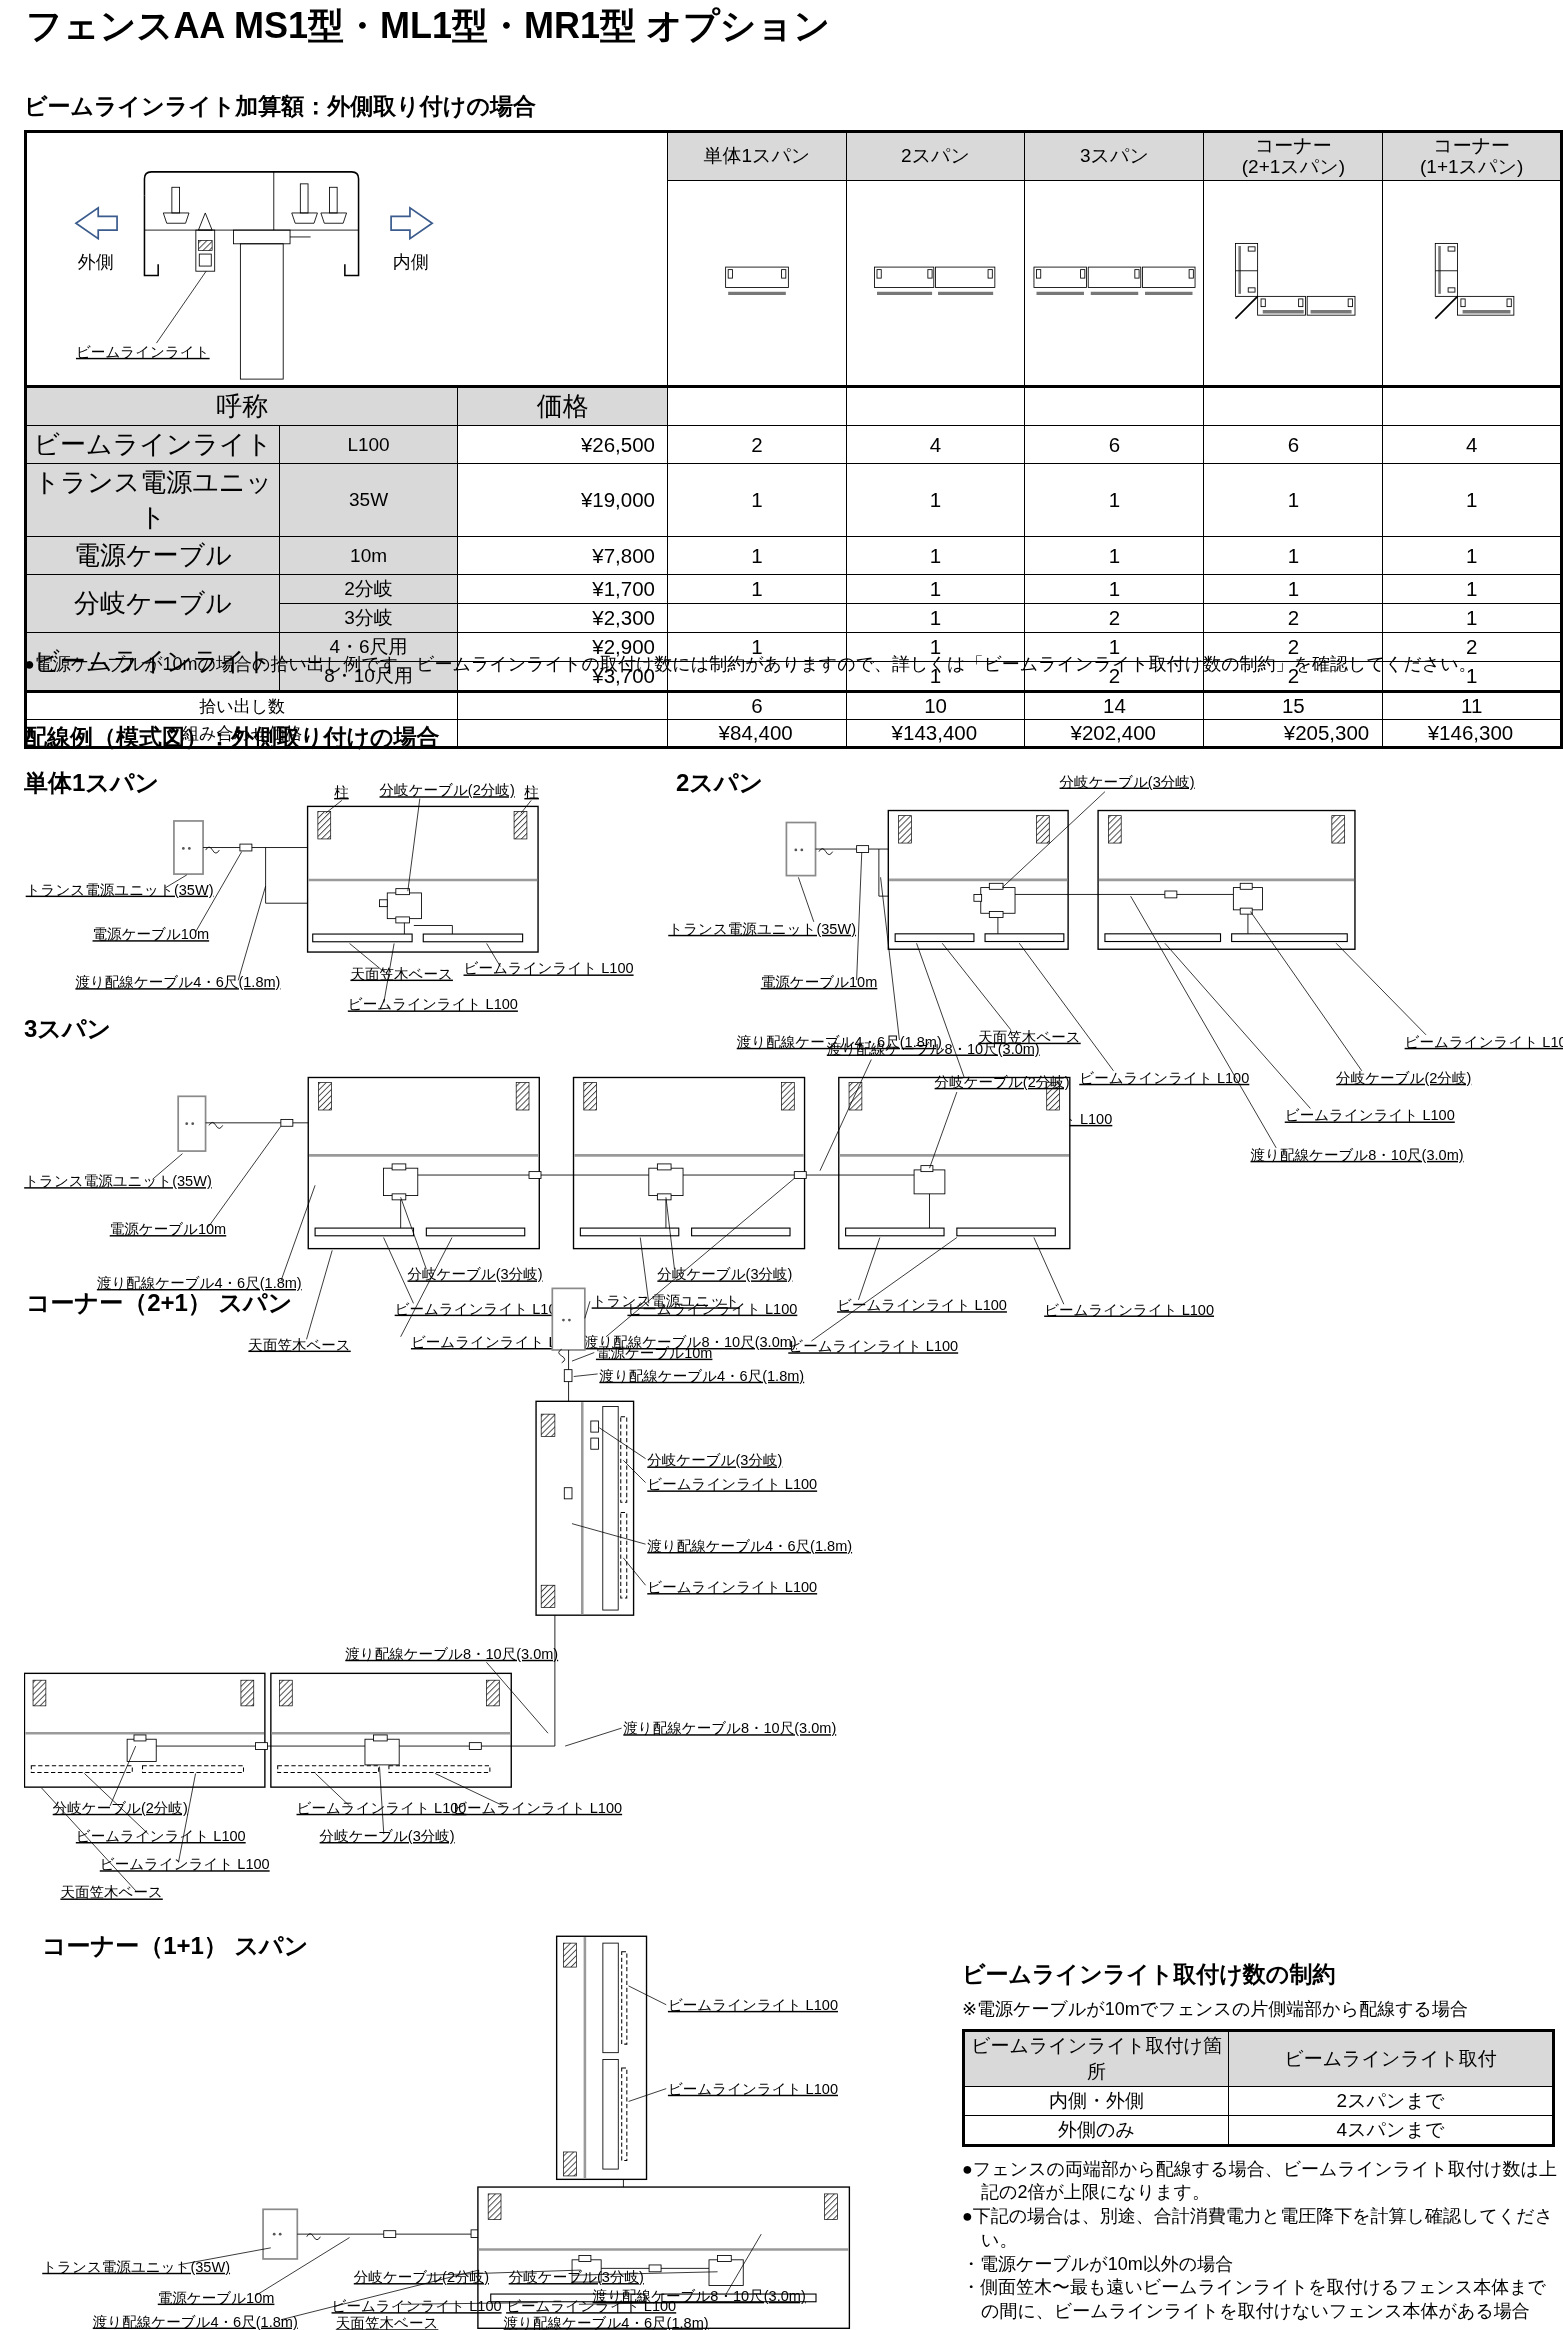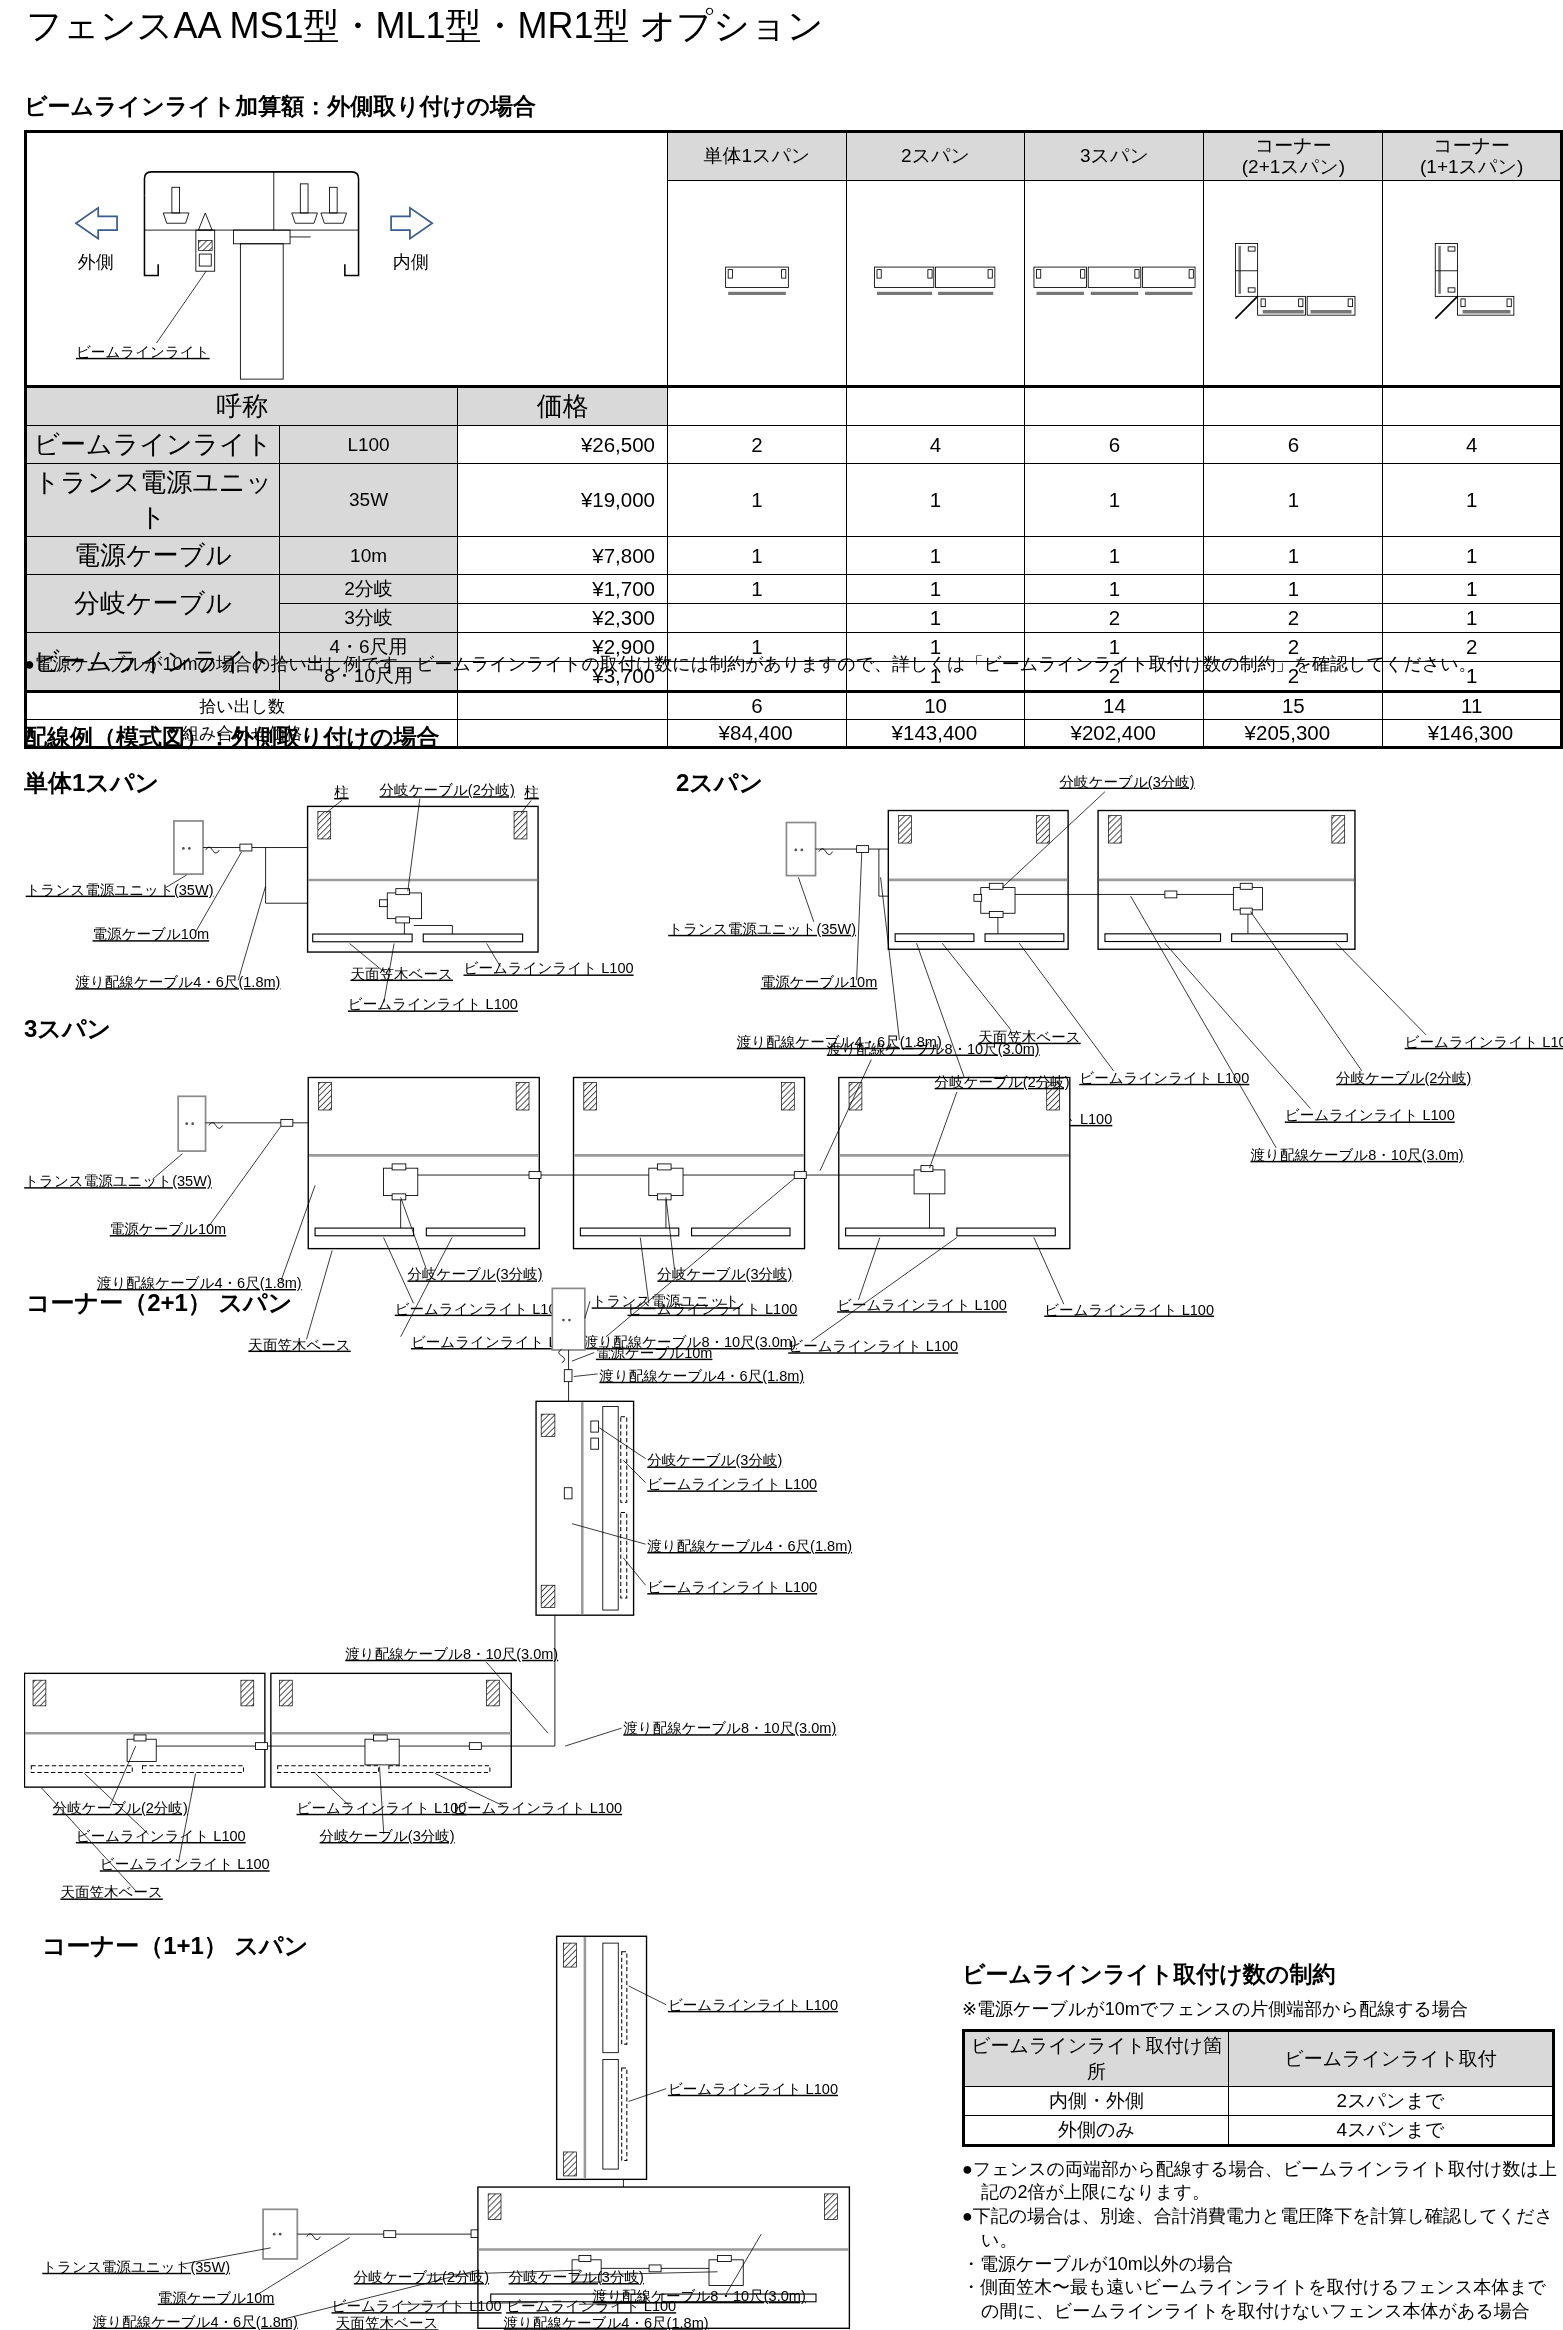--- a/index.html
+++ b/index.html
@@ -1,21 +1,21 @@
 <!DOCTYPE html>
 <html style="font-size:13.7px"><head>
 <meta charset="utf-8">
 <style>
   html,body{margin:0;padding:0;}
   body{
     width:1563px;height:2330px;position:relative;background:#fff;overflow:hidden;
     font-family:"Liberation Sans","DejaVu Sans",sans-serif;color:#000;
   }
   .abs{position:absolute;}
-  h1{position:absolute;left:26px;top:1.7px;font-size:36px;font-weight:normal;margin:0;letter-spacing:0;}
+  h1{position:absolute;left:26px;top:1.7px;font-size:36px;font-weight:bold;margin:0;letter-spacing:0;}
   .s-head{position:absolute;font-size:23px;font-weight:bold;}
   .sec-title{position:absolute;font-size:24px;font-weight:bold;}
   
   table.price{position:absolute;left:24px;top:130px;border-collapse:collapse;table-layout:fixed;
     border:3.4px solid #000;}
   table.price th,table.price td{border:0.9px solid #000;font-weight:normal;overflow:hidden;}
   table.price th{font-size:19px;text-align:center;white-space:pre-line;line-height:1.15;}
   .gy{background:#d9d9d9;}
   .namec{font-size:26px;text-align:center;}
   .specc{font-size:19px;text-align:center;}
@@ -269,21 +269,21 @@
     <td class="qty">14</td>
     <td class="qty">15</td>
     <td class="qty">11</td>
   </tr>
   <tr style="height:26.5px">
     <td colspan="2" class="sumlab">組み合わせ価格</td>
     <td></td>
     <td class="pr" style="text-align:center;padding-right:3.4px">¥84,400</td>
     <td class="pr" style="text-align:center;padding-right:3.4px">¥143,400</td>
     <td class="pr" style="text-align:center;padding-right:3.4px">¥202,400</td>
-    <td class="pr" style="text-align:center;padding-right:13px">¥205,300</td>
+    <td class="pr" style="text-align:right;padding-right:13px">¥205,300</td>
     <td class="pr" style="text-align:center;padding-right:3.4px">¥146,300</td>
   </tr>
 </tbody>
   </table>
 
 <div class="footnote">●電源ケーブルが10mの場合の拾い出し例です。ビームラインライトの取付け数には制約がありますので、詳しくは「ビームラインライト取付け数の制約」を確認してください。</div>
 
 <div class="s-head" style="left:24px;top:722px">配線例（模式図）：外側取り付けの場合</div>
 
 <div class="sec-title" style="left:24px;top:767px">単体1スパン</div>

